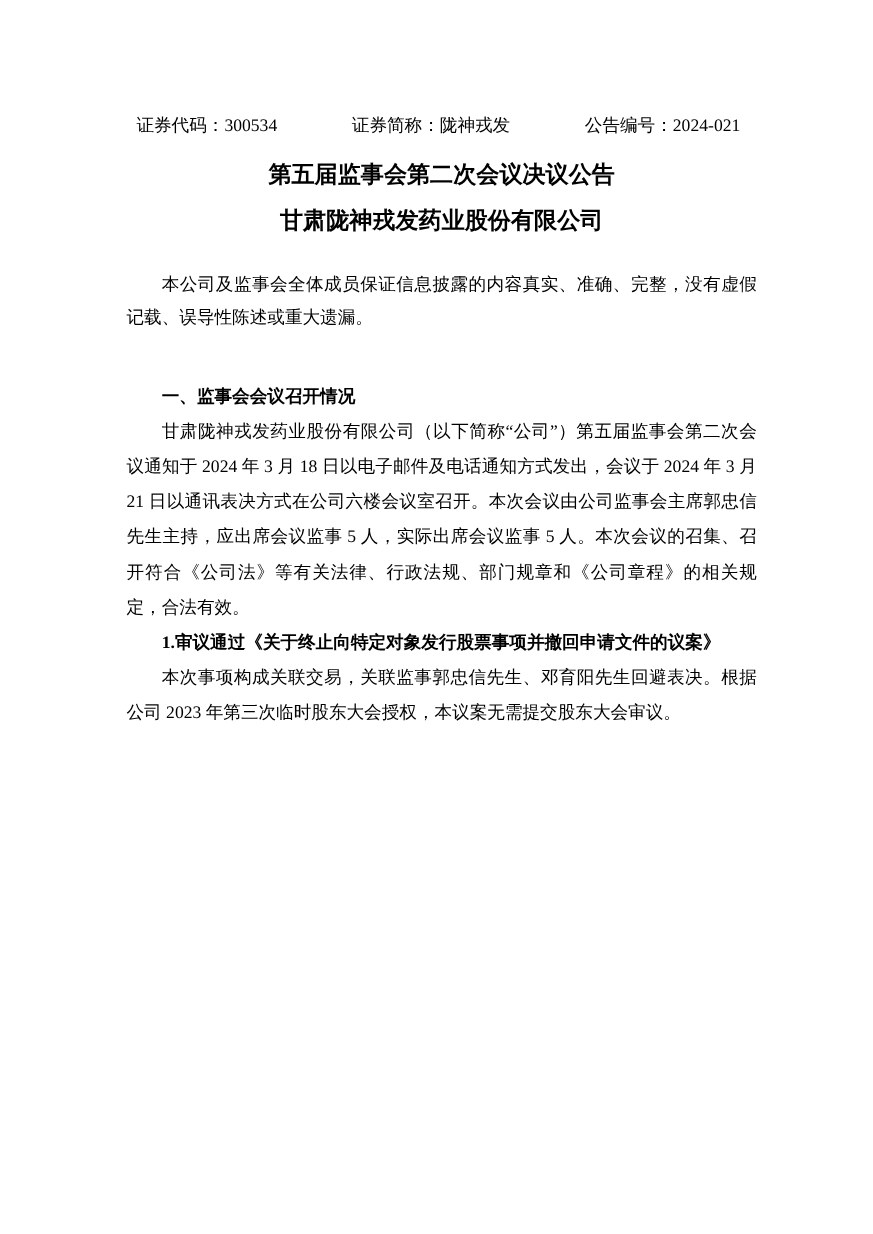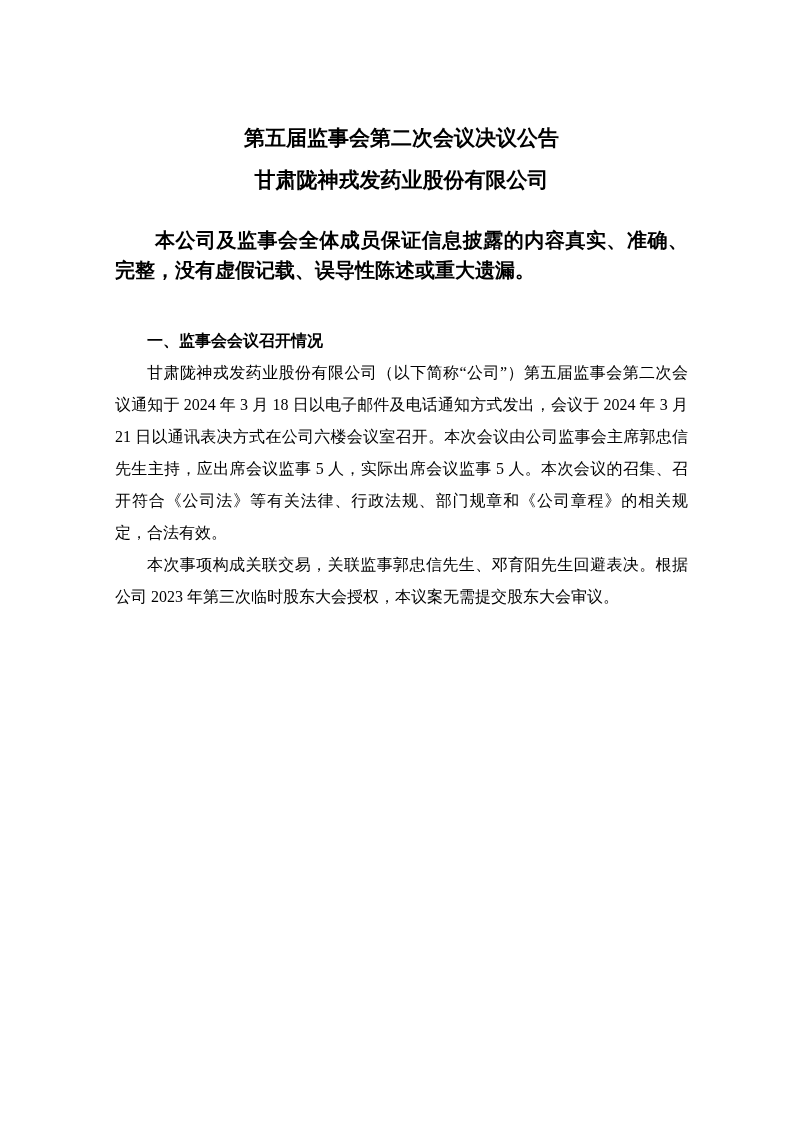--- a/index.html
+++ b/index.html
@@ -35,22 +35,22 @@
   }
   .title {
     margin: 0;
     font-size: 21px;
     line-height: 42px;
     font-weight: 700;
     text-align: center;
   }
   .disclaimer {
     margin: 24px 0 0 0;
-    font-size: 20px;
-    font-weight: 700;
+    font-size: 16px;
+    font-weight: 400;
     line-height: 30px;
     text-align: justify;
     text-indent: 2em;
   }
   .sec-heading,
   .body-text,
   .proposal-heading,
   .intro-line {
     margin: 0;
     font-size: 16px;
@@ -64,26 +64,32 @@
   }
   .sec-heading.first {
     margin-top: 40px;
   }
 </style>
 </head>
 <body>
 
 <div class="page">
 
+  <div class="doc-header">
+    <span>证券代码：300534</span>
+    <span>证券简称：陇神戎发</span>
+    <span>公告编号：2024-021</span>
+  </div>
 
   <div class="title-block">
     <h1 class="title">第五届监事会第二次会议决议公告</h1>
     <h1 class="title">甘肃陇神戎发药业股份有限公司</h1>
   </div>
 
   <p class="disclaimer">本公司及监事会全体成员保证信息披露的内容真实、准确、完整，没有虚假记载、误导性陈述或重大遗漏。</p>
 
   <p class="sec-heading first">一、监事会会议召开情况</p>
   <p class="body-text">甘肃陇神戎发药业股份有限公司（以下简称“公司”）第五届监事会第二次会议通知于 2024 年 3 月 18 日以电子邮件及电话通知方式发出，会议于 2024 年 3 月 21 日以通讯表决方式在公司六楼会议室召开。本次会议由公司监事会主席郭忠信先生主持，应出席会议监事 5 人，实际出席会议监事 5 人。本次会议的召集、召开符合《公司法》等有关法律、行政法规、部门规章和《公司章程》的相关规定，合法有效。</p>
 
+  <p class="proposal-heading">1.审议通过《关于终止向特定对象发行股票事项并撤回申请文件的议案》</p>
   <p class="body-text">本次事项构成关联交易，关联监事郭忠信先生、邓育阳先生回避表决。根据公司 2023 年第三次临时股东大会授权，本议案无需提交股东大会审议。</p>
 
 </div>
 
 </body></html>

